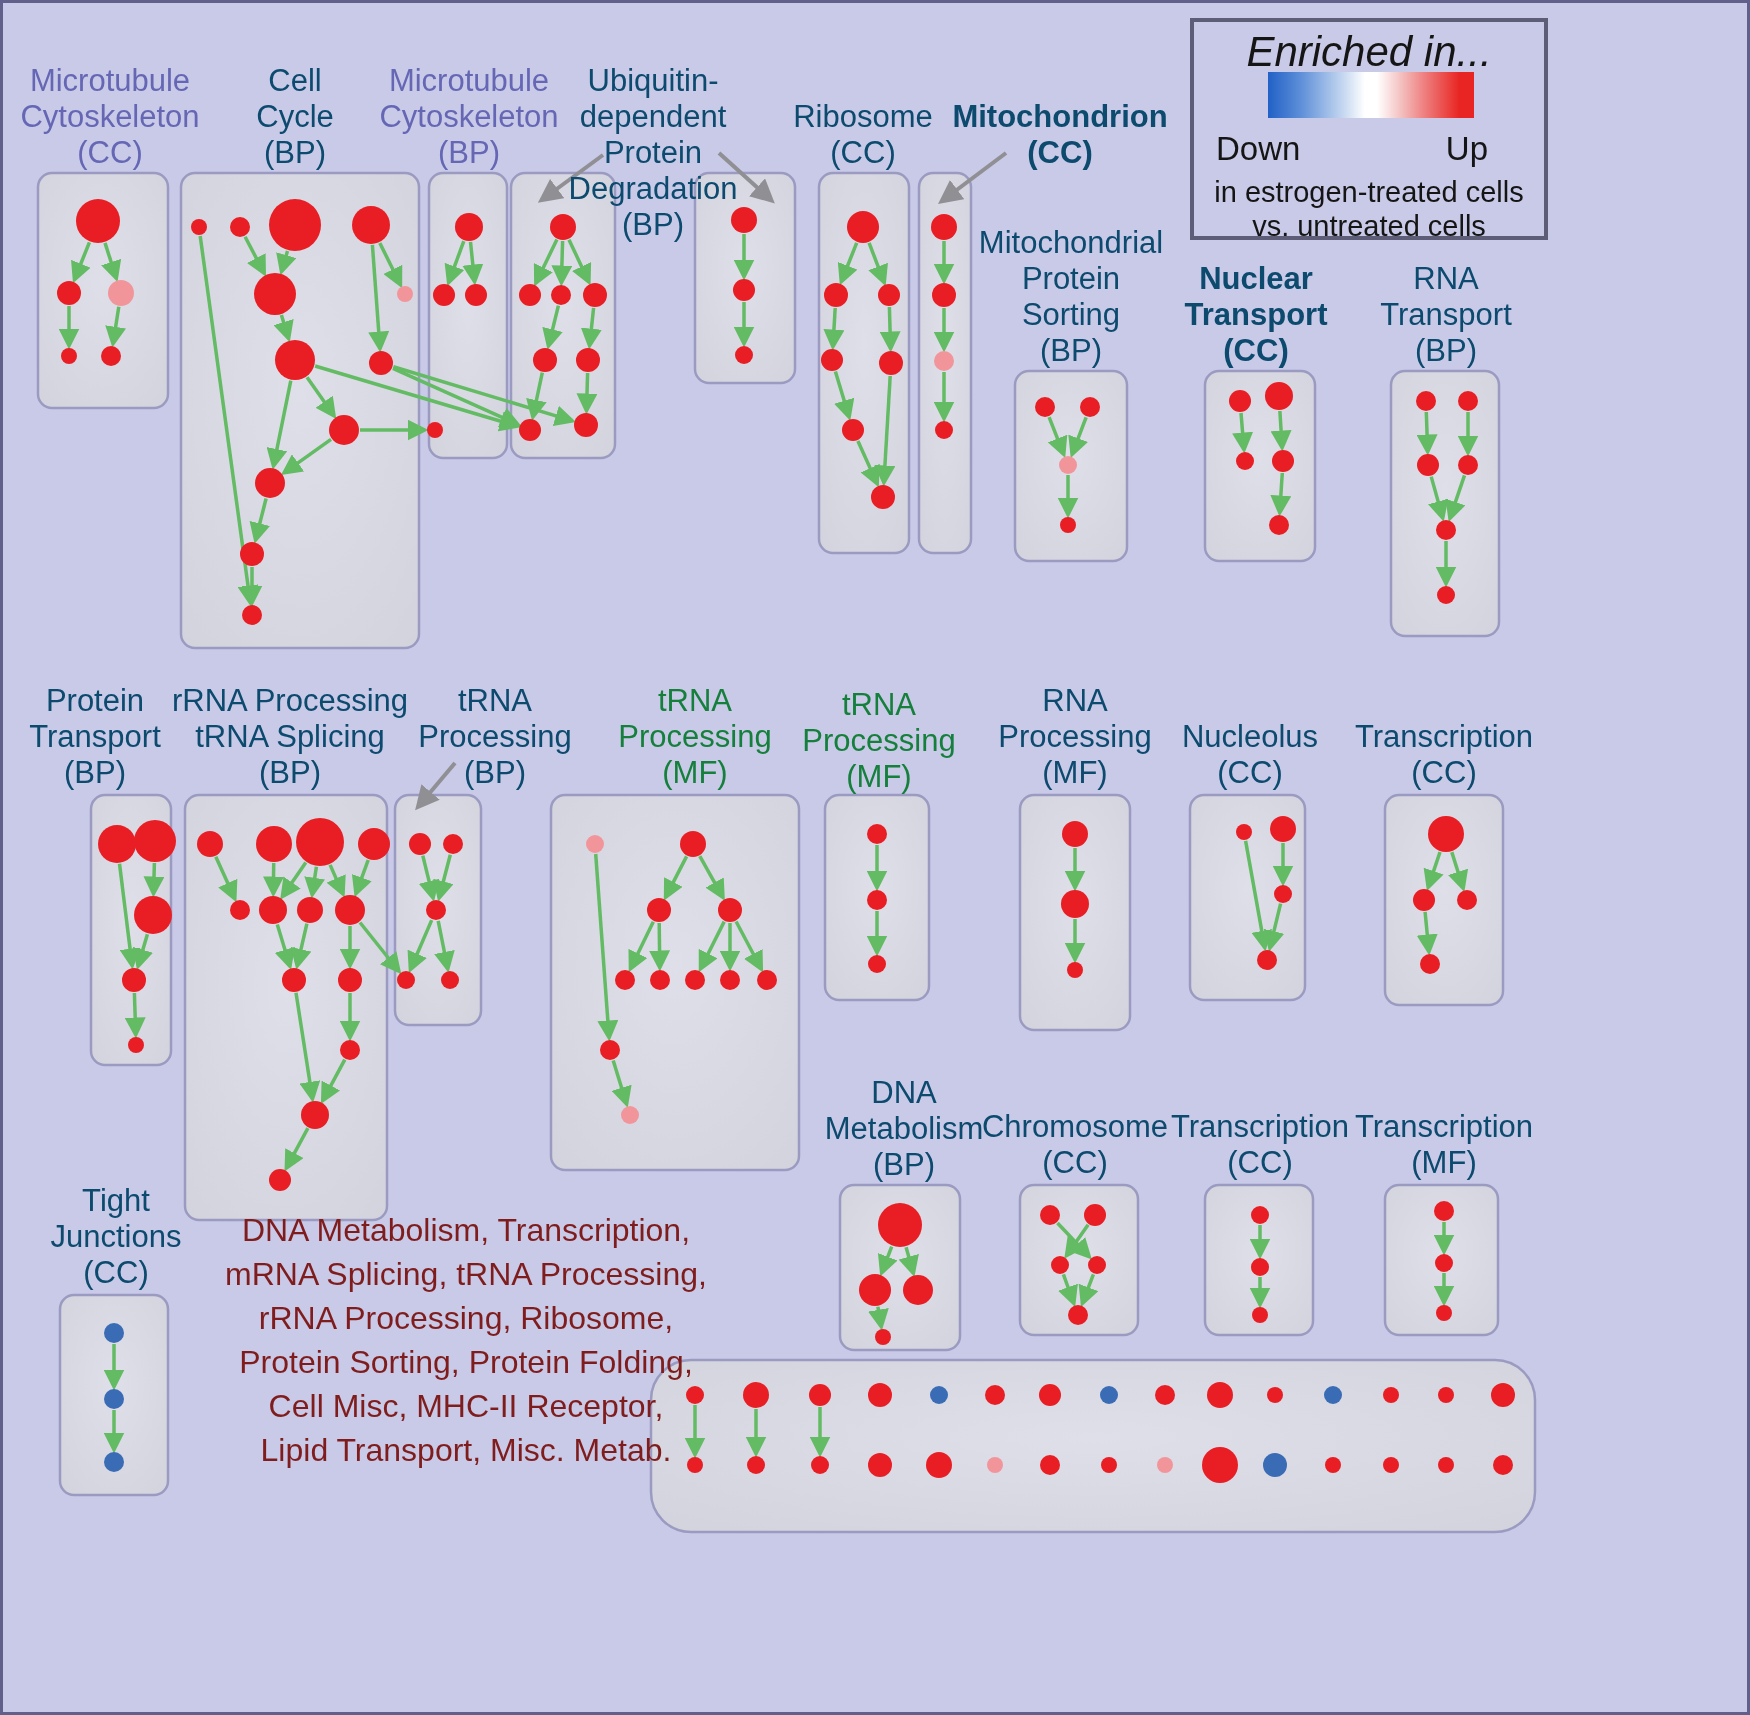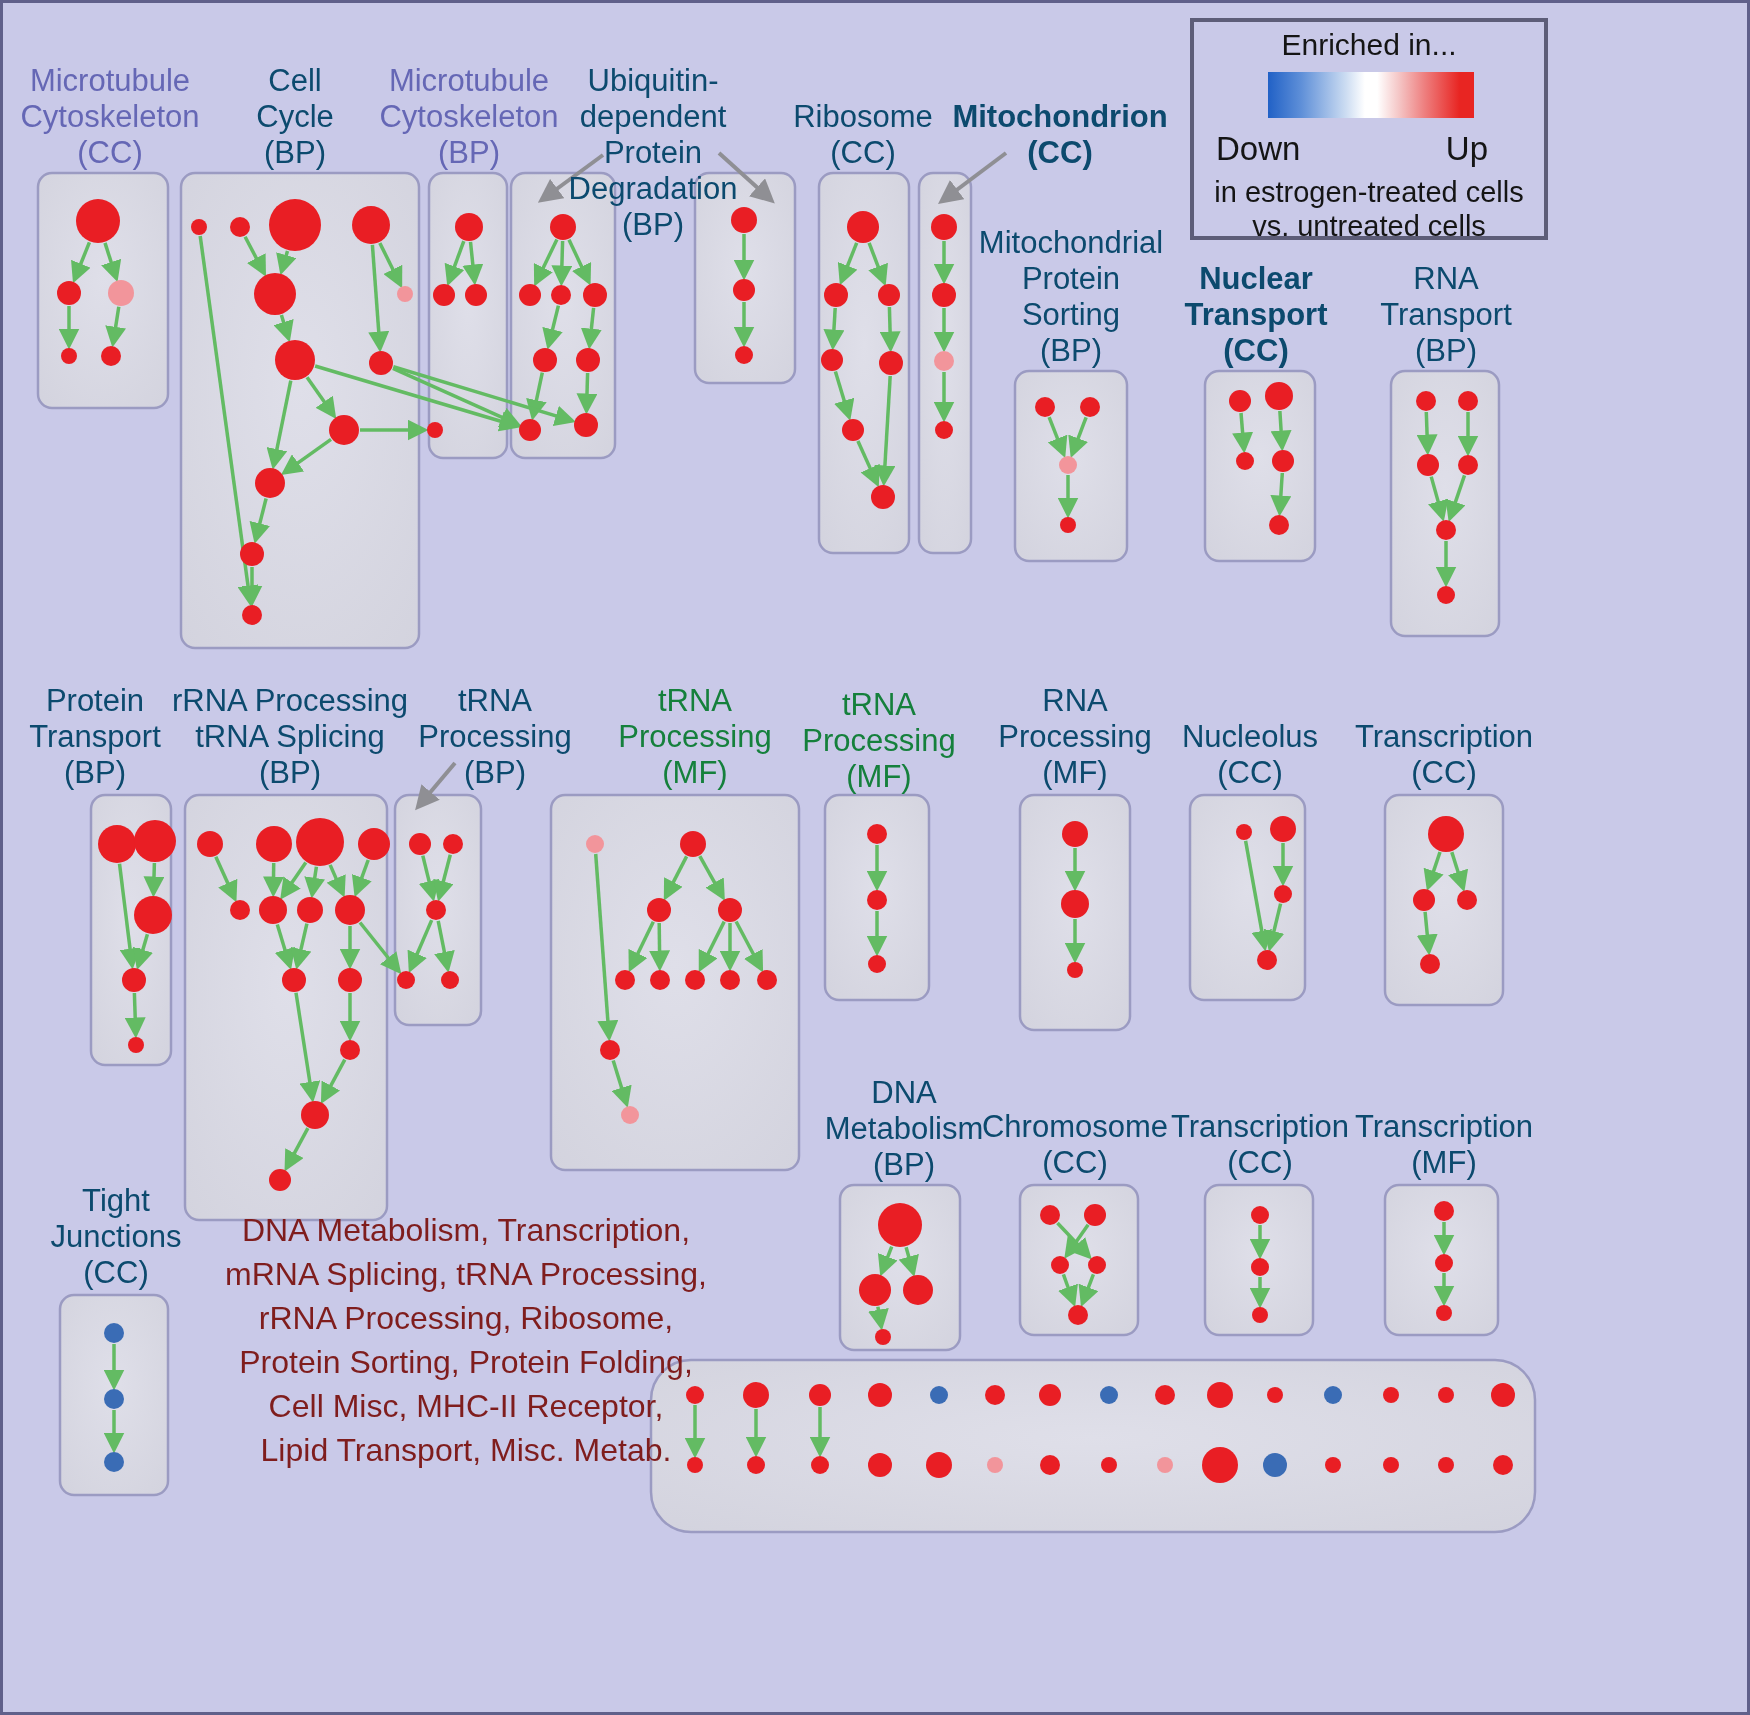--- a/index.html
+++ b/index.html
@@ -16,21 +16,21 @@
   .glabel{
     position:absolute;transform:translateX(-50%);text-align:center;
     font-size:31px;line-height:36px;white-space:nowrap;color:#0c4a6e;
   }
   .glabel.blue{color:#6567b5;}
   .glabel.green{color:#15803c;}
   .legend{
     position:absolute;left:1187px;top:15px;width:358px;height:222px;
     border:4px solid #5d5d78;box-sizing:border-box;text-align:center;
   }
-  .legend-title{font-size:30px;margin-top:6px;}
+  .legend-title{font-size:42px;margin-top:6px;font-style:italic;}
   .legend-bar{
     position:absolute;left:74px;top:50px;width:206px;height:46px;
     background:linear-gradient(90deg,#2161c6 0%,#5e8fd8 16%,#cdddf2 38%,#ffffff 47%,#ffffff 53%,#f5c9c9 63%,#ee7f7f 76%,#e82522 93%);
   }
   .legend-down{position:absolute;left:22px;top:108px;font-size:33px;}
   .legend-up{position:absolute;right:56px;top:108px;font-size:33px;}
   .legend-sub1{position:absolute;top:154px;left:0;right:0;font-size:29px;}
   .legend-sub2{position:absolute;top:188px;left:0;right:0;font-size:29px;}
   .misc-text{
     position:absolute;left:222px;top:1205px;font-size:32px;line-height:44px;

